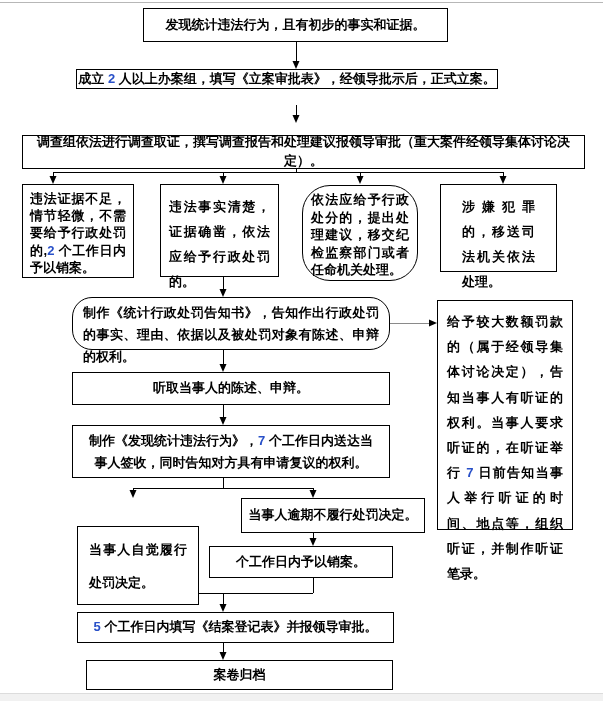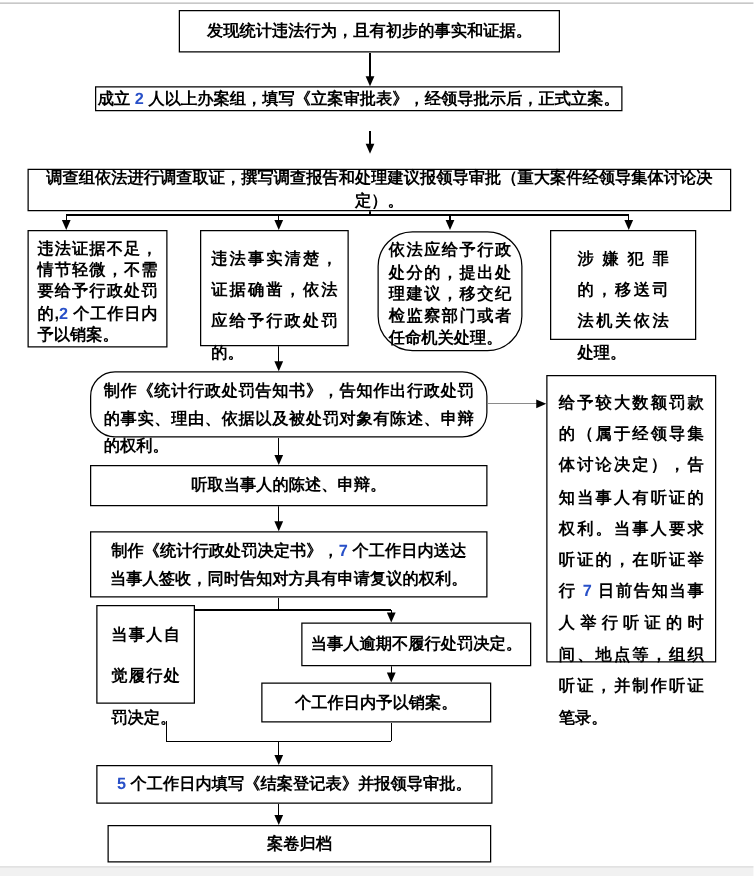--- a/index.html
+++ b/index.html
@@ -26,21 +26,21 @@
   #n-setup{left:76px;top:69px;width:422px;height:20px;}
   #n-investigate{left:22px;top:123px;width:563px;height:34px;margin-top:12px;}
   #n-insufficient{left:22px;top:184px;width:112px;height:94px;padding:5px 7px;line-height:17.2px;}
   #n-clearfacts{left:160px;top:184px;width:119px;height:93px;padding:9px 8px;line-height:25px;}
   #n-disciplinary{left:302px;top:185px;width:116px;height:96px;padding:5px 8px;line-height:17.5px;border-radius:28px;}
   #n-criminal{left:440px;top:184px;width:117px;height:88px;padding:9px 21px;line-height:25px;}
   #n-notice{left:72px;top:297px;width:318px;height:53px;padding:4px 10px;line-height:22px;border-radius:20px;}
   #n-hearing{left:437px;top:284px;width:136px;height:230px;padding:8px 9px;line-height:25.2px;margin-top:16px;}
   #n-listen{left:72px;top:372px;width:318px;height:33px;}
   #n-decision{left:72px;top:425px;width:318px;height:53px;padding:4px 12px;line-height:22px;text-align:center;}
-  #n-voluntary{left:77px;top:484px;width:79px;height:79px;padding:6px 11px;line-height:33px;}
+  #n-voluntary{left:77px;top:526px;width:122px;height:79px;padding:6px 11px;line-height:33px;}
   #n-overdue{left:209px;top:498px;width:184px;height:35px;margin-left:32px;}
   #n-court{left:209px;top:546px;width:184px;height:32px;}
   #n-closing{left:77px;top:612px;width:317px;height:31px;}
   #n-archive{left:86px;top:660px;width:307px;height:30px;}
   #top-hairline{position:absolute;left:0;top:2px;width:603px;height:1px;background:#b7b7b7;z-index:0;}
   #bottom-strip{position:absolute;left:0;top:693px;width:603px;height:8px;background:#f1f1f1;border-top:1px solid #dcdcdc;box-sizing:border-box;z-index:2;}
 </style>
 </head>
 <body>
 
@@ -144,21 +144,21 @@
 
   <div class="node block" id="n-hearing">
     <span><span>给予较大数额罚款的（属于经领导集体讨论决定），告知当事人有听证的权利。当事人要求听证的，在听证举行 </span><span class="acc">7</span><span> 日前告知当事人举行听证的时间、地点等，组织听证，并制作听证笔录。</span></span>
   </div>
 
   <div class="node" id="n-listen">
     <span>听取当事人的陈述、申辩。</span>
   </div>
 
   <div class="node block" id="n-decision">
-    <span><span>制作《统计行政处罚决定书》，</span><span class="acc">7</span><span> 个工作日内送达当事人签收，同时告知对方具有申请复议的权利。</span></span>
+    <span><span>制作《发现统计违法行为》，</span><span class="acc">7</span><span> 个工作日内送达当事人签收，同时告知对方具有申请复议的权利。</span></span>
   </div>
 
   <div class="node block" id="n-voluntary">
     <span>当事人自觉履行处罚决定。</span>
   </div>
 
   <div class="node" id="n-overdue">
     <span>当事人逾期不履行处罚决定。</span>
   </div>
 

